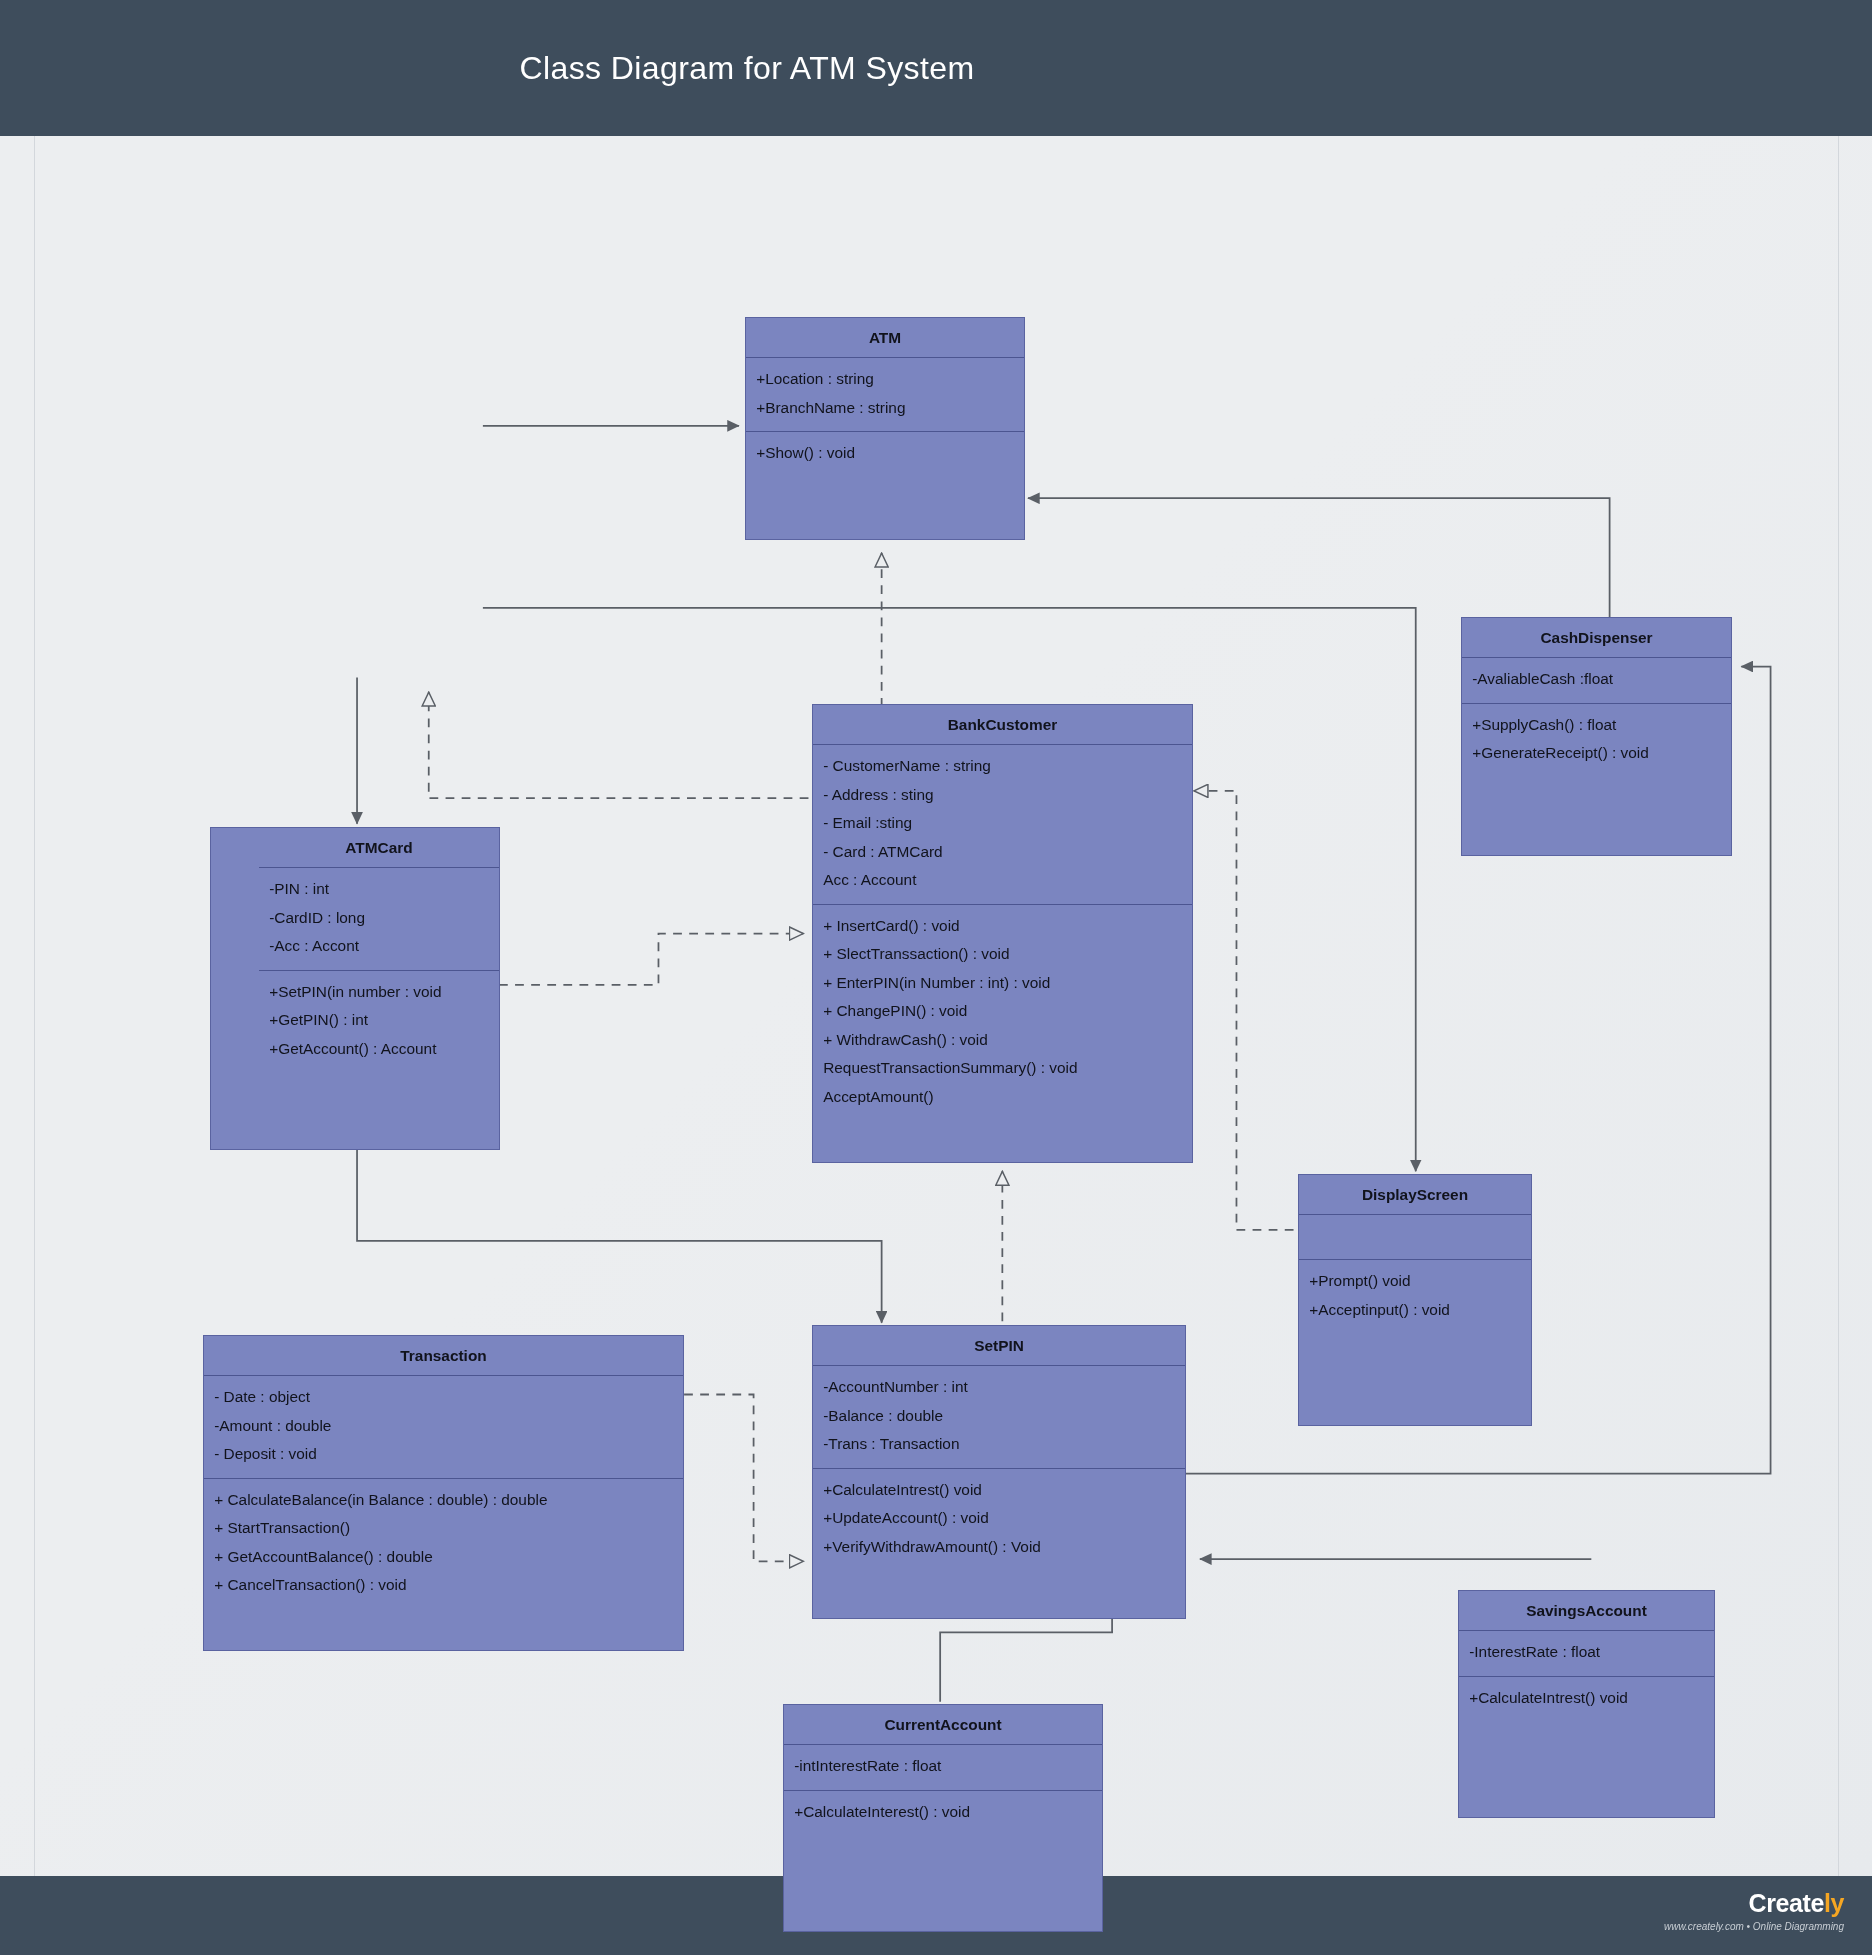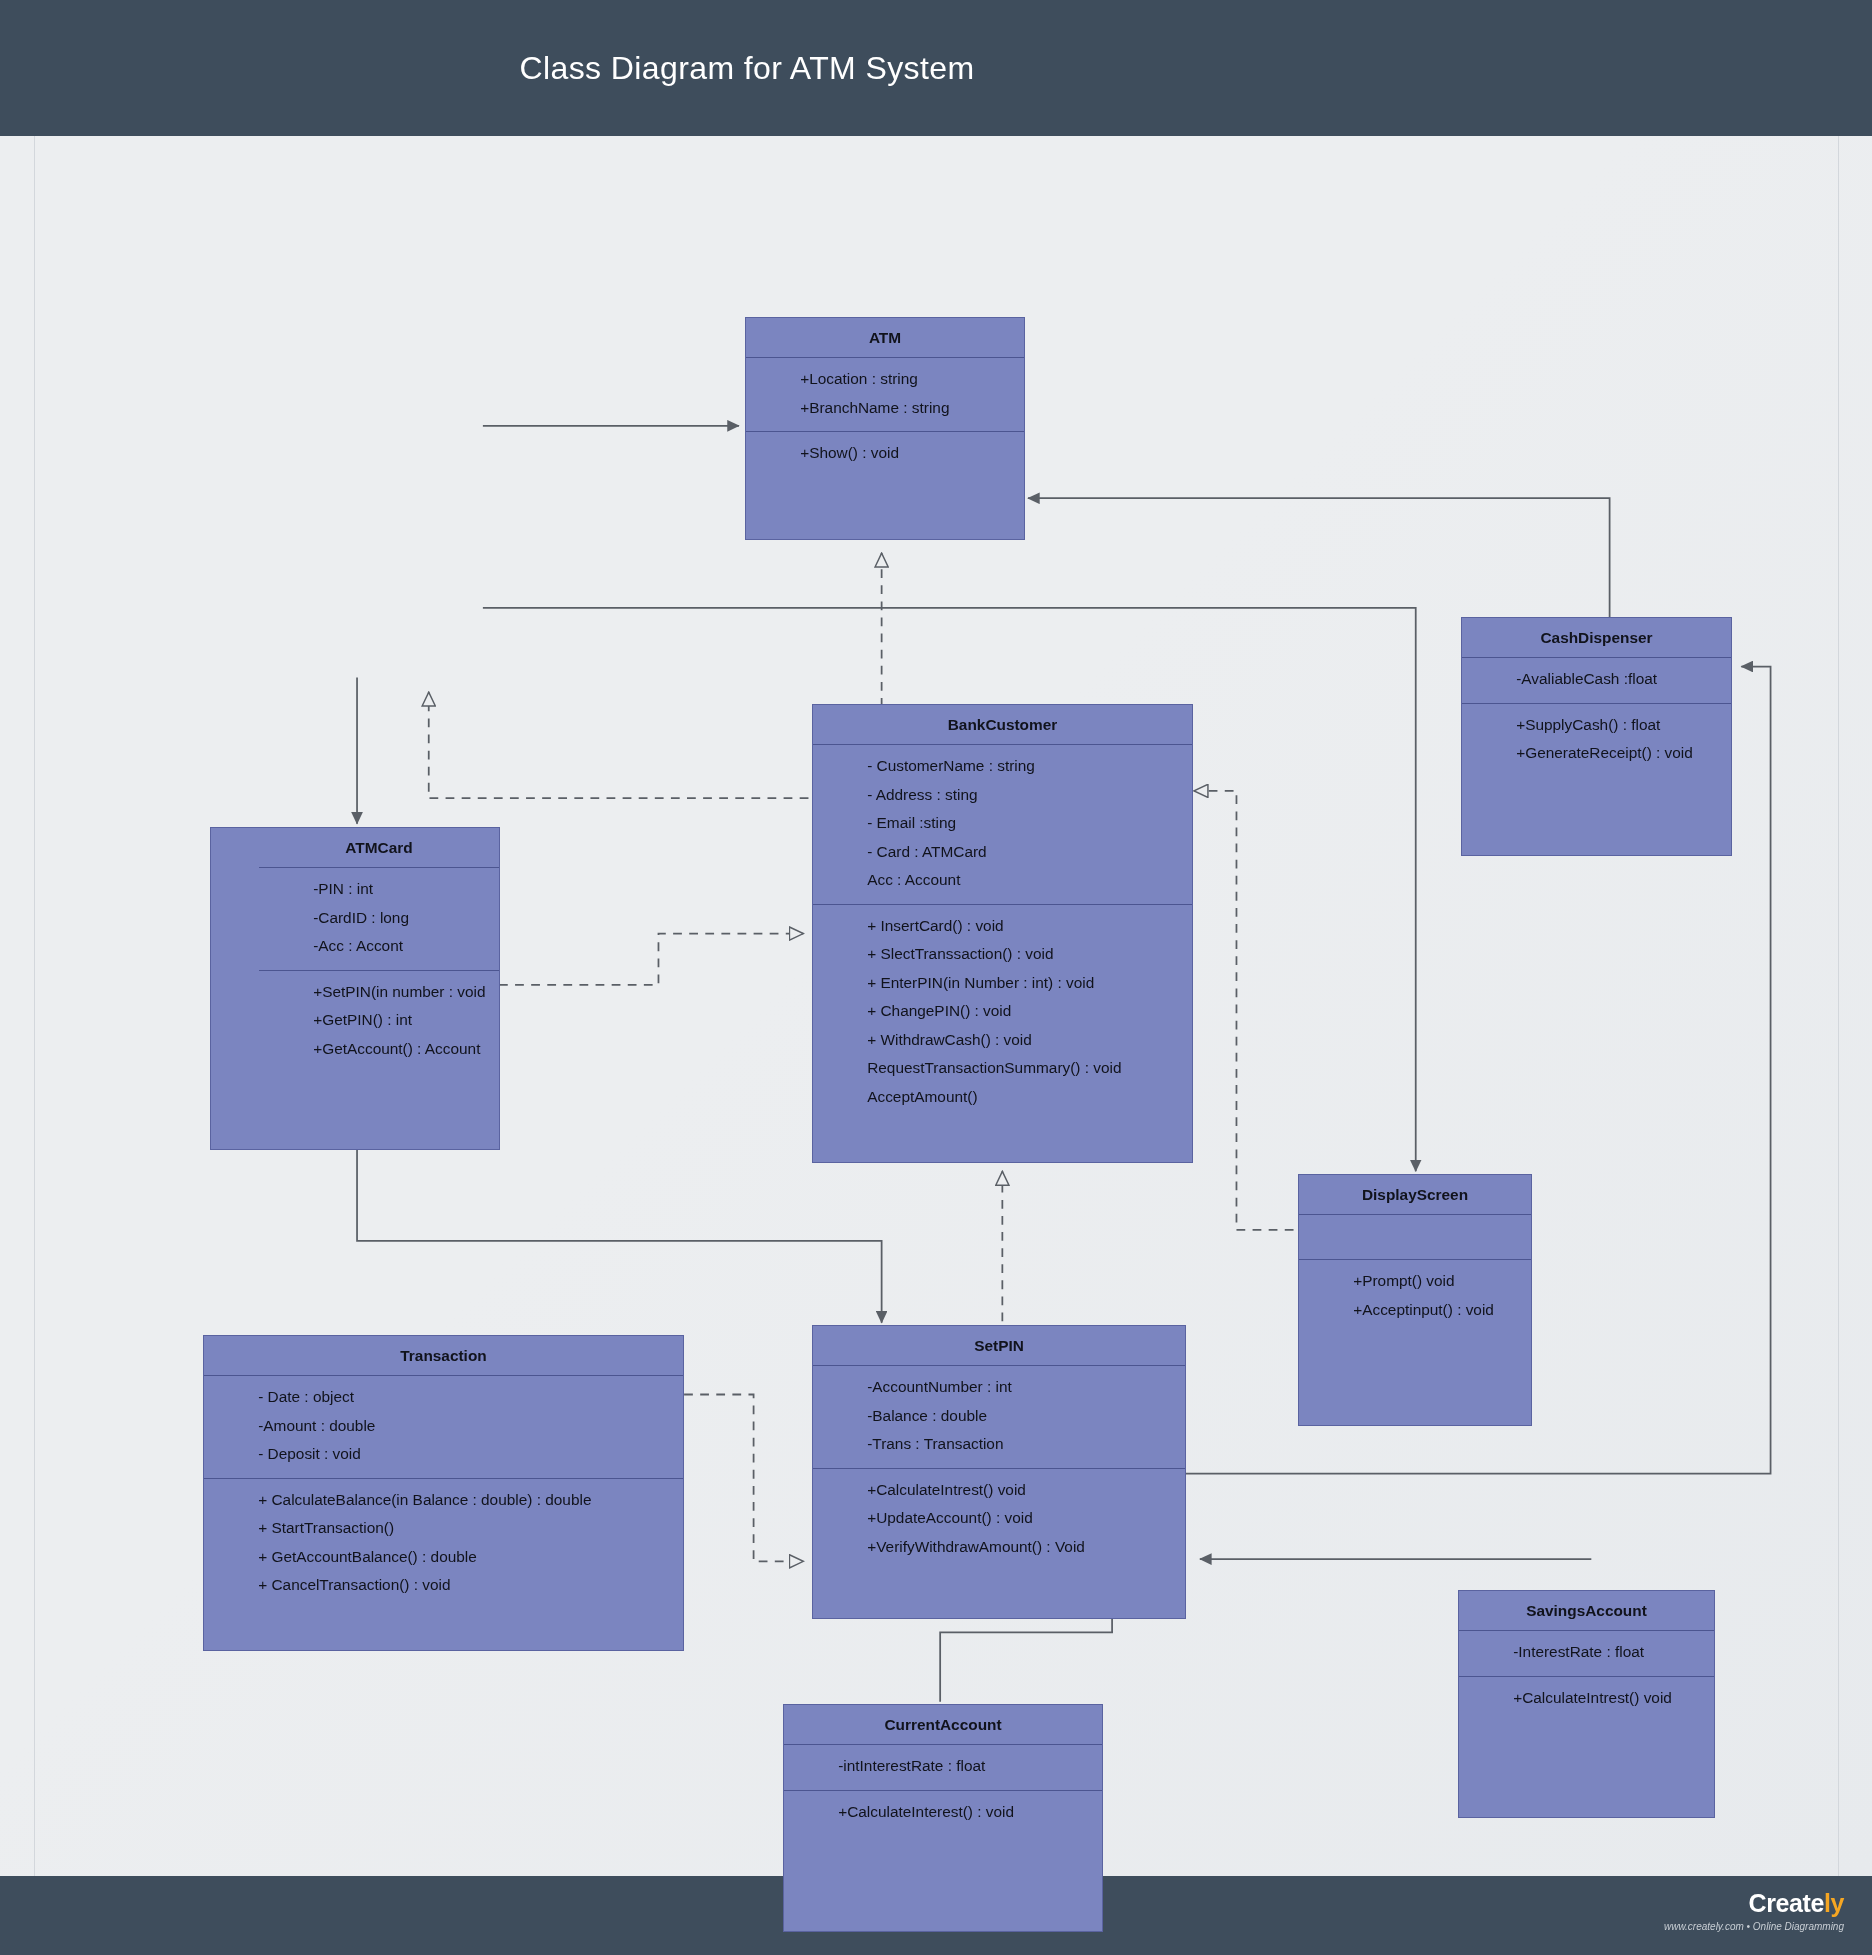--- a/index.html
+++ b/index.html
@@ -114,21 +114,20 @@
     line-height: 19px;
   }
   .divider {
     height: 0.7px;
     background: #4c5590;
     width: 100%;
   }
   .uml-section {
     padding: 7.3px 10.2px 8.8px 10.2px;
     box-sizing: border-box;
-    margin-left: 44px;
   }
   .uml-section .row {
     font-size: 15.4px;
     color: #11131c;
     line-height: 28.5px;
     white-space: nowrap;
   }
   .uml-section.empty {
     min-height: 44px;
   }

